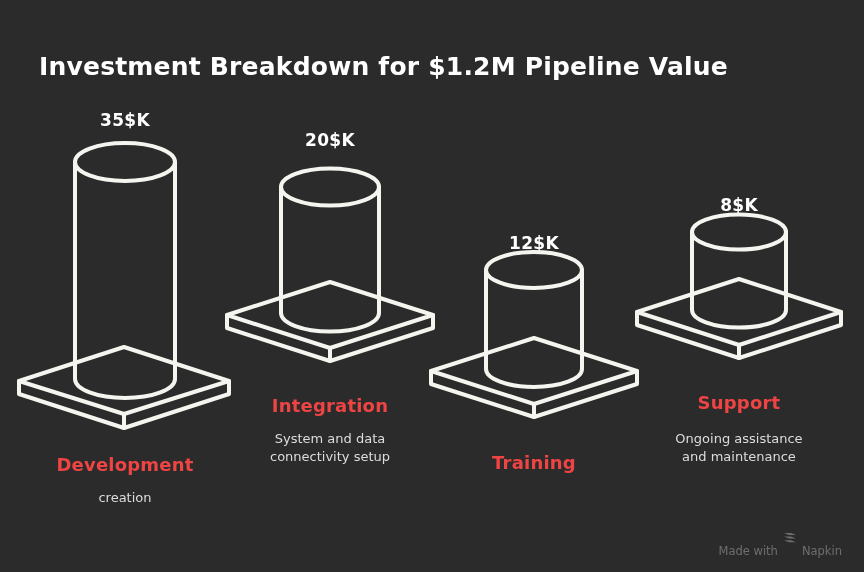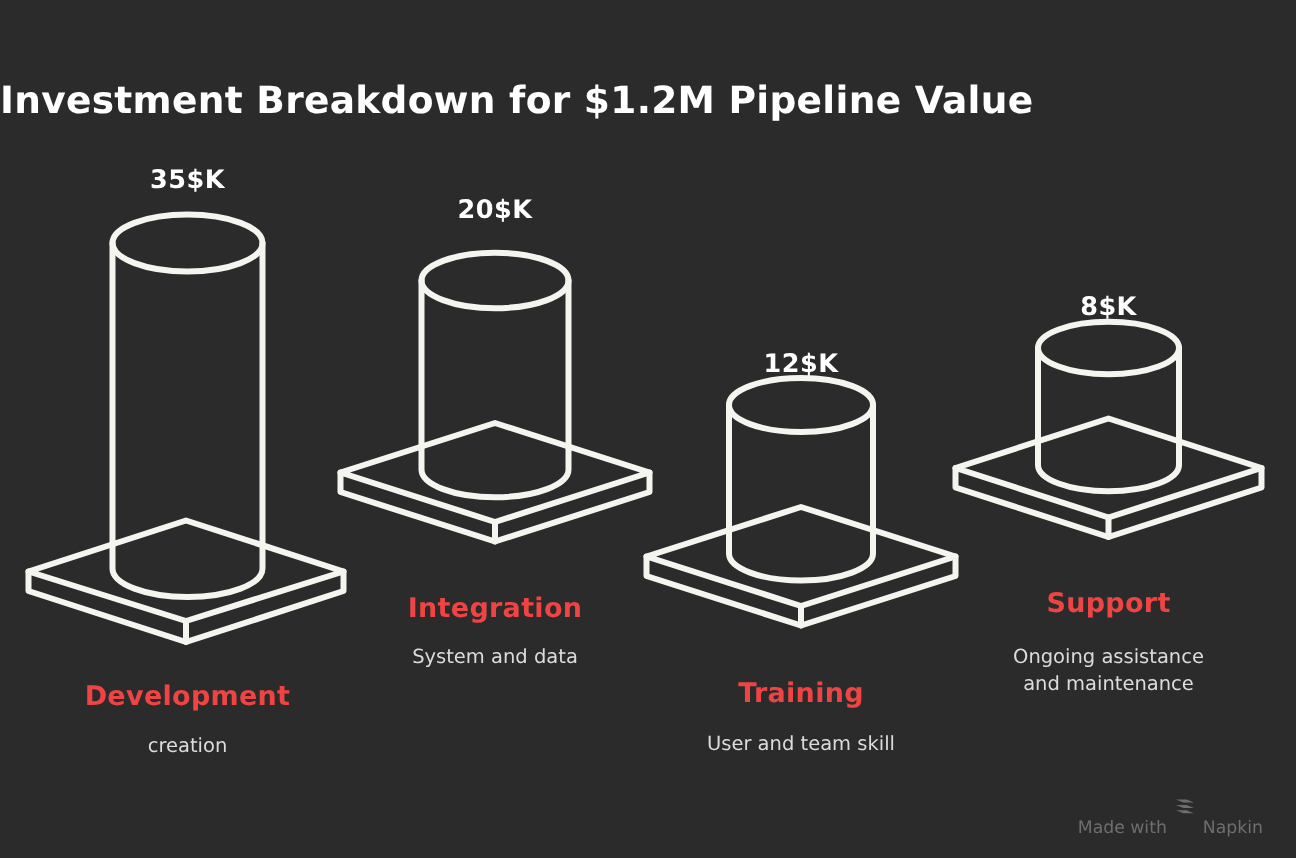--- a/index.html
+++ b/index.html
@@ -18,26 +18,27 @@
     position: absolute;
     inset: 0;
     width: 864px;
     height: 572px;
   }
   .chart-title {
     position: absolute;
     top: 52px;
     left: 0;
     width: 704px;
-    text-align: left;
+    text-align: right;
     color: #ffffff;
     font-size: 25px;
     font-weight: bold;
     letter-spacing: 0.2px;
     font-family: "DejaVu Sans", sans-serif;
+    padding-left: 24px;
   }
   .value-label {
     position: absolute;
     text-align: center;
     color: #ffffff;
     font-size: 17px;
     font-weight: bold;
     letter-spacing: 0.3px;
   }
   .cat-title {
@@ -138,23 +139,23 @@
 <div class="cat-title" style="left:35px; top:454px; width:180px;">Development</div>
 <div class="cat-title" style="left:240px; top:395px; width:180px;">Integration</div>
 <div class="cat-title" style="left:444px; top:452px; width:180px;">Training</div>
 <div class="cat-title" style="left:649px; top:392px; width:180px;">Support</div>
 
 <div class="cat-desc" style="left:23px; top:489px; width:204px;">
   <div>creation</div>
 </div>
 <div class="cat-desc" style="left:228px; top:430px; width:204px;">
   <div>System and data</div>
+  <div>connectivity setup</div>
 </div>
 <div class="cat-desc" style="left:432px; top:488px; width:204px;">
-  <div>User and team skill</div>
 </div>
 <div class="cat-desc" style="left:637px; top:430px; width:204px;">
   <div>Ongoing assistance</div>
   <div>and maintenance</div>
 </div>
 
 <div class="watermark">
   <span class="wm-text">Made with</span>
   <svg class="wm-logo" width="14" height="12" viewBox="0 0 14 12">
     <path d="M1 1 L8 1 L13 3 L6 3 Z" fill="#6e6e6e"></path>

